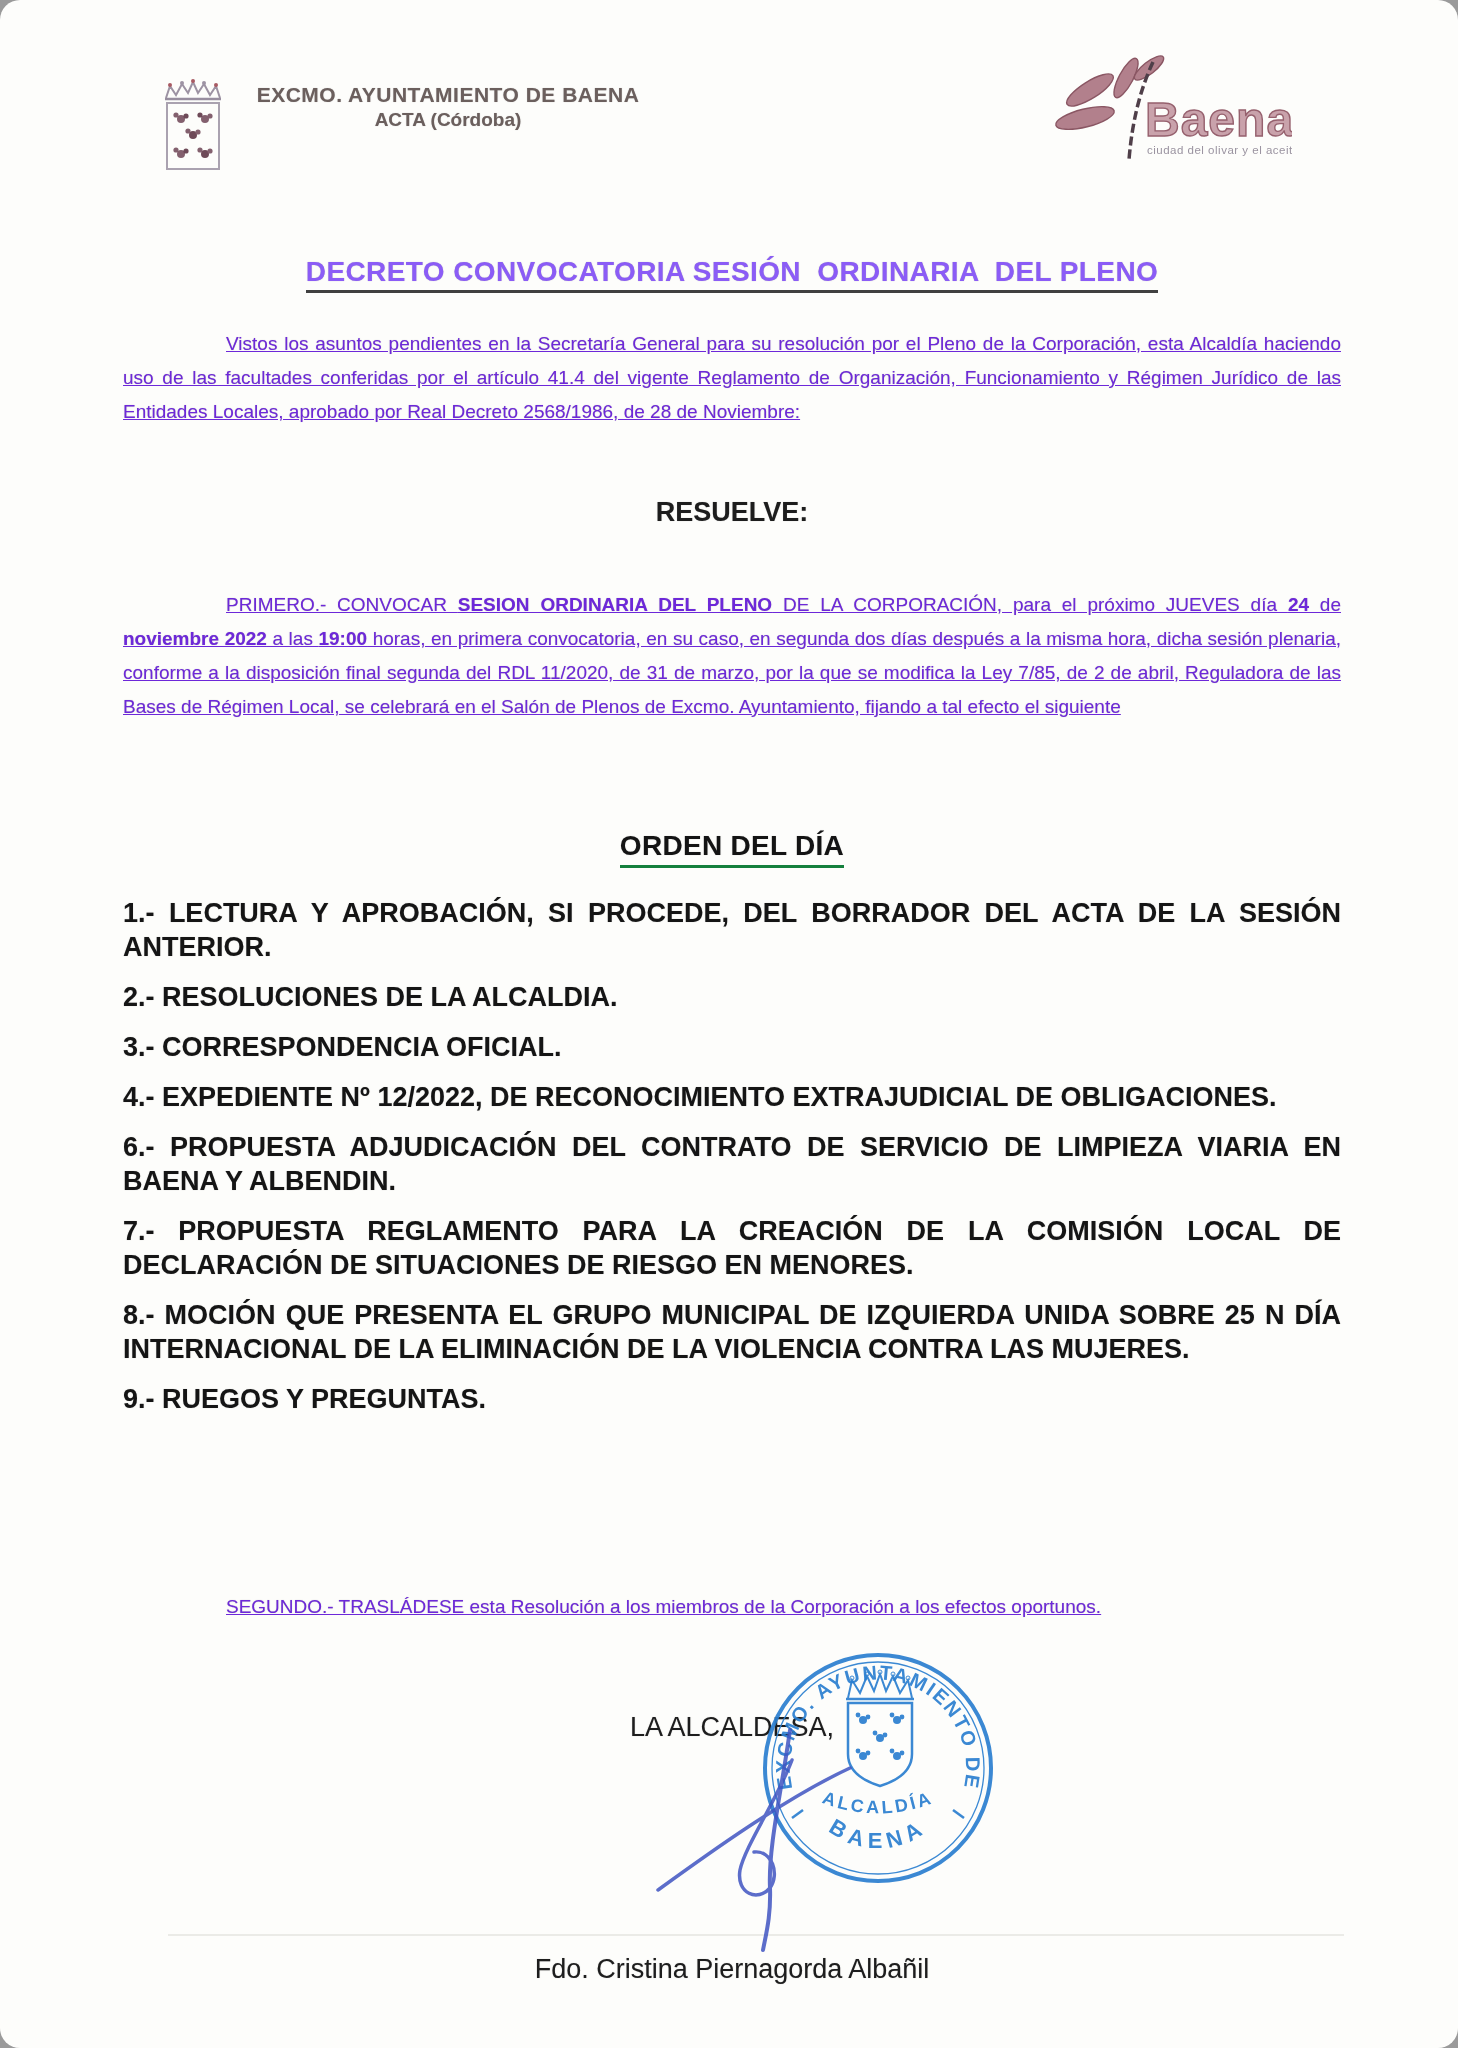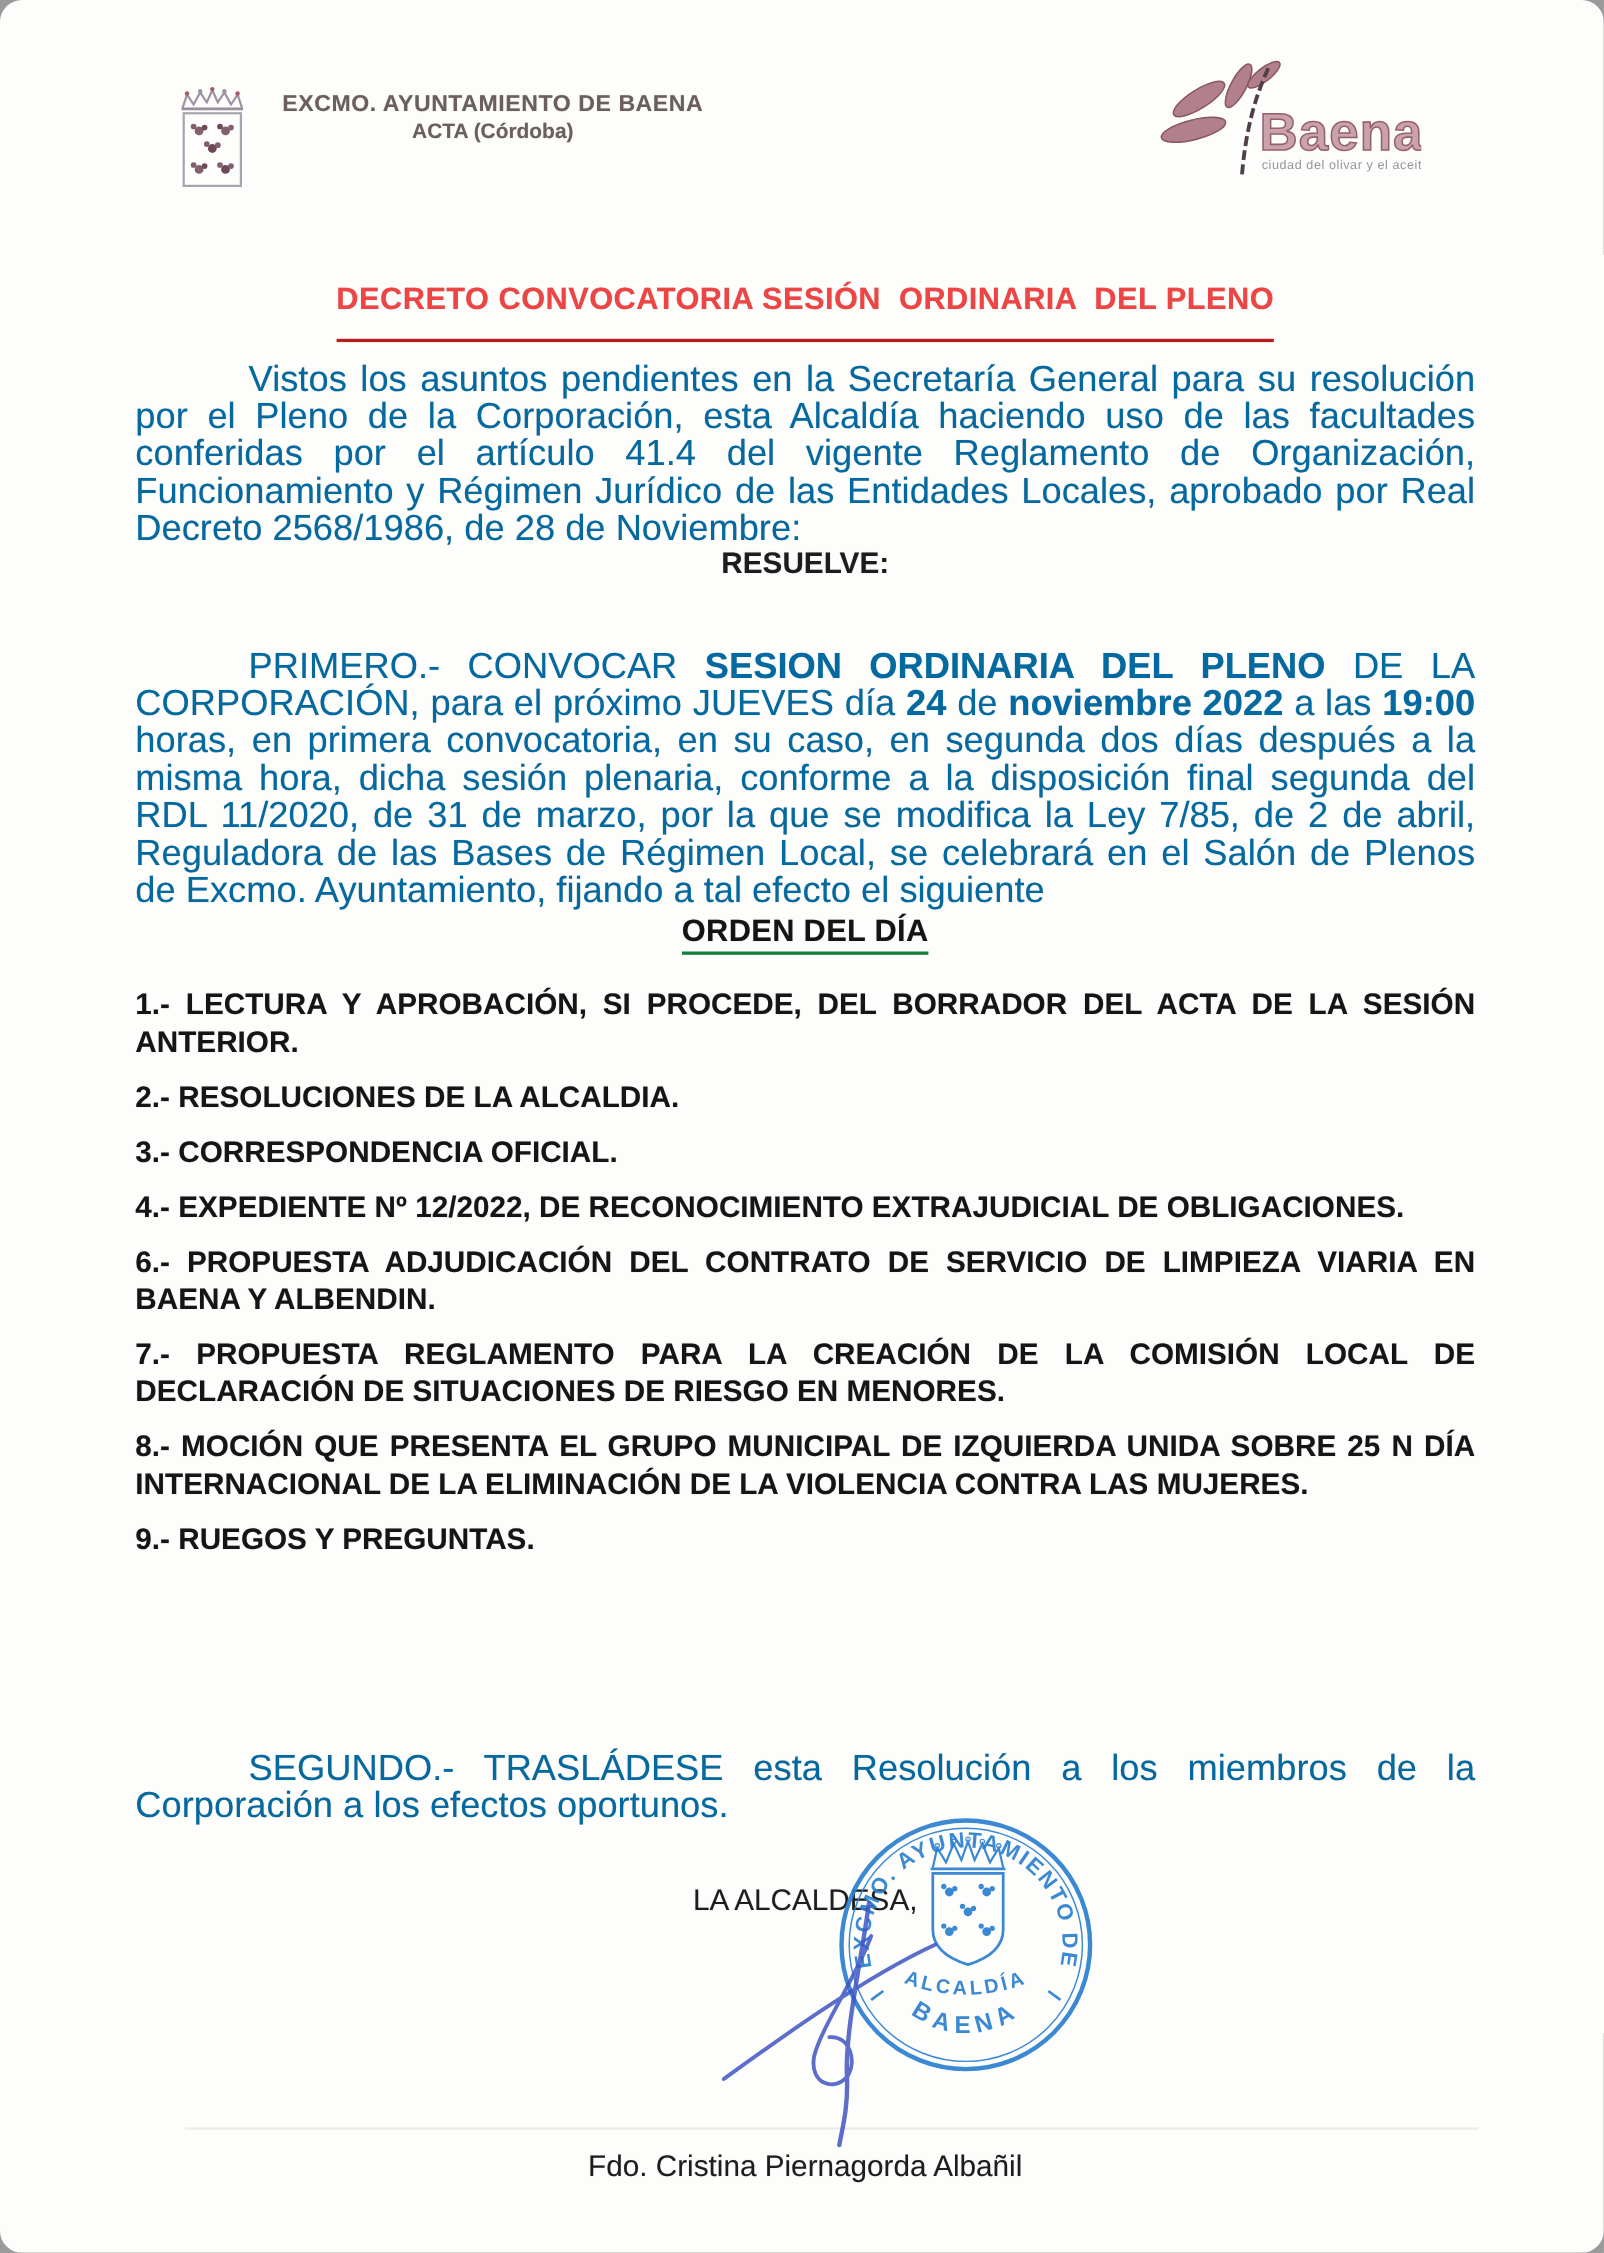--- a/index.html
+++ b/index.html
@@ -23,27 +23,27 @@
   }
   .hdr-org{ font-size:21px; font-weight:bold; letter-spacing:.5px; }
   .hdr-place{ font-size:19px; font-weight:bold; }
   .logo-baena{ position:absolute; left:1052px; top:52px; }
 
   
   .doc-title{
     position:absolute; left:123px; top:256px; width:1218px; text-align:center;
   }
   .doc-title span{
-    display:inline-block; font-size:28px; font-weight:bold; color:#ef4444;
-    white-space:pre-wrap; border-bottom:3px solid #b91c1c; padding-bottom:20px;
+    display:inline-block; font-size:28px; font-weight:bold; color:#8b5cf6;
+    white-space:pre-wrap; border-bottom:3px solid #404040; padding-bottom:2px;
     letter-spacing:.4px;
   }
   .para{
     position:absolute; left:123px; width:1218px;
-    font-size:33px; line-height:34px; text-align:justify; color:#0369a1;
+    font-size:19px; line-height:34px; text-align:justify; color:#6d28d9;text-decoration:underline;
   }
   .indent{ text-indent:103px; }
   .center-line{
     position:absolute; left:123px; width:1218px; text-align:center;
     font-size:27px; color:#1d1d1d;
   }
   .orden{ position:absolute; left:123px; top:830px; width:1218px; text-align:center; }
   .orden span{
     display:inline-block; font-size:28px; font-weight:bold; color:#141414;
     border-bottom:3px solid #15803d; padding-bottom:3px; letter-spacing:.3px;

